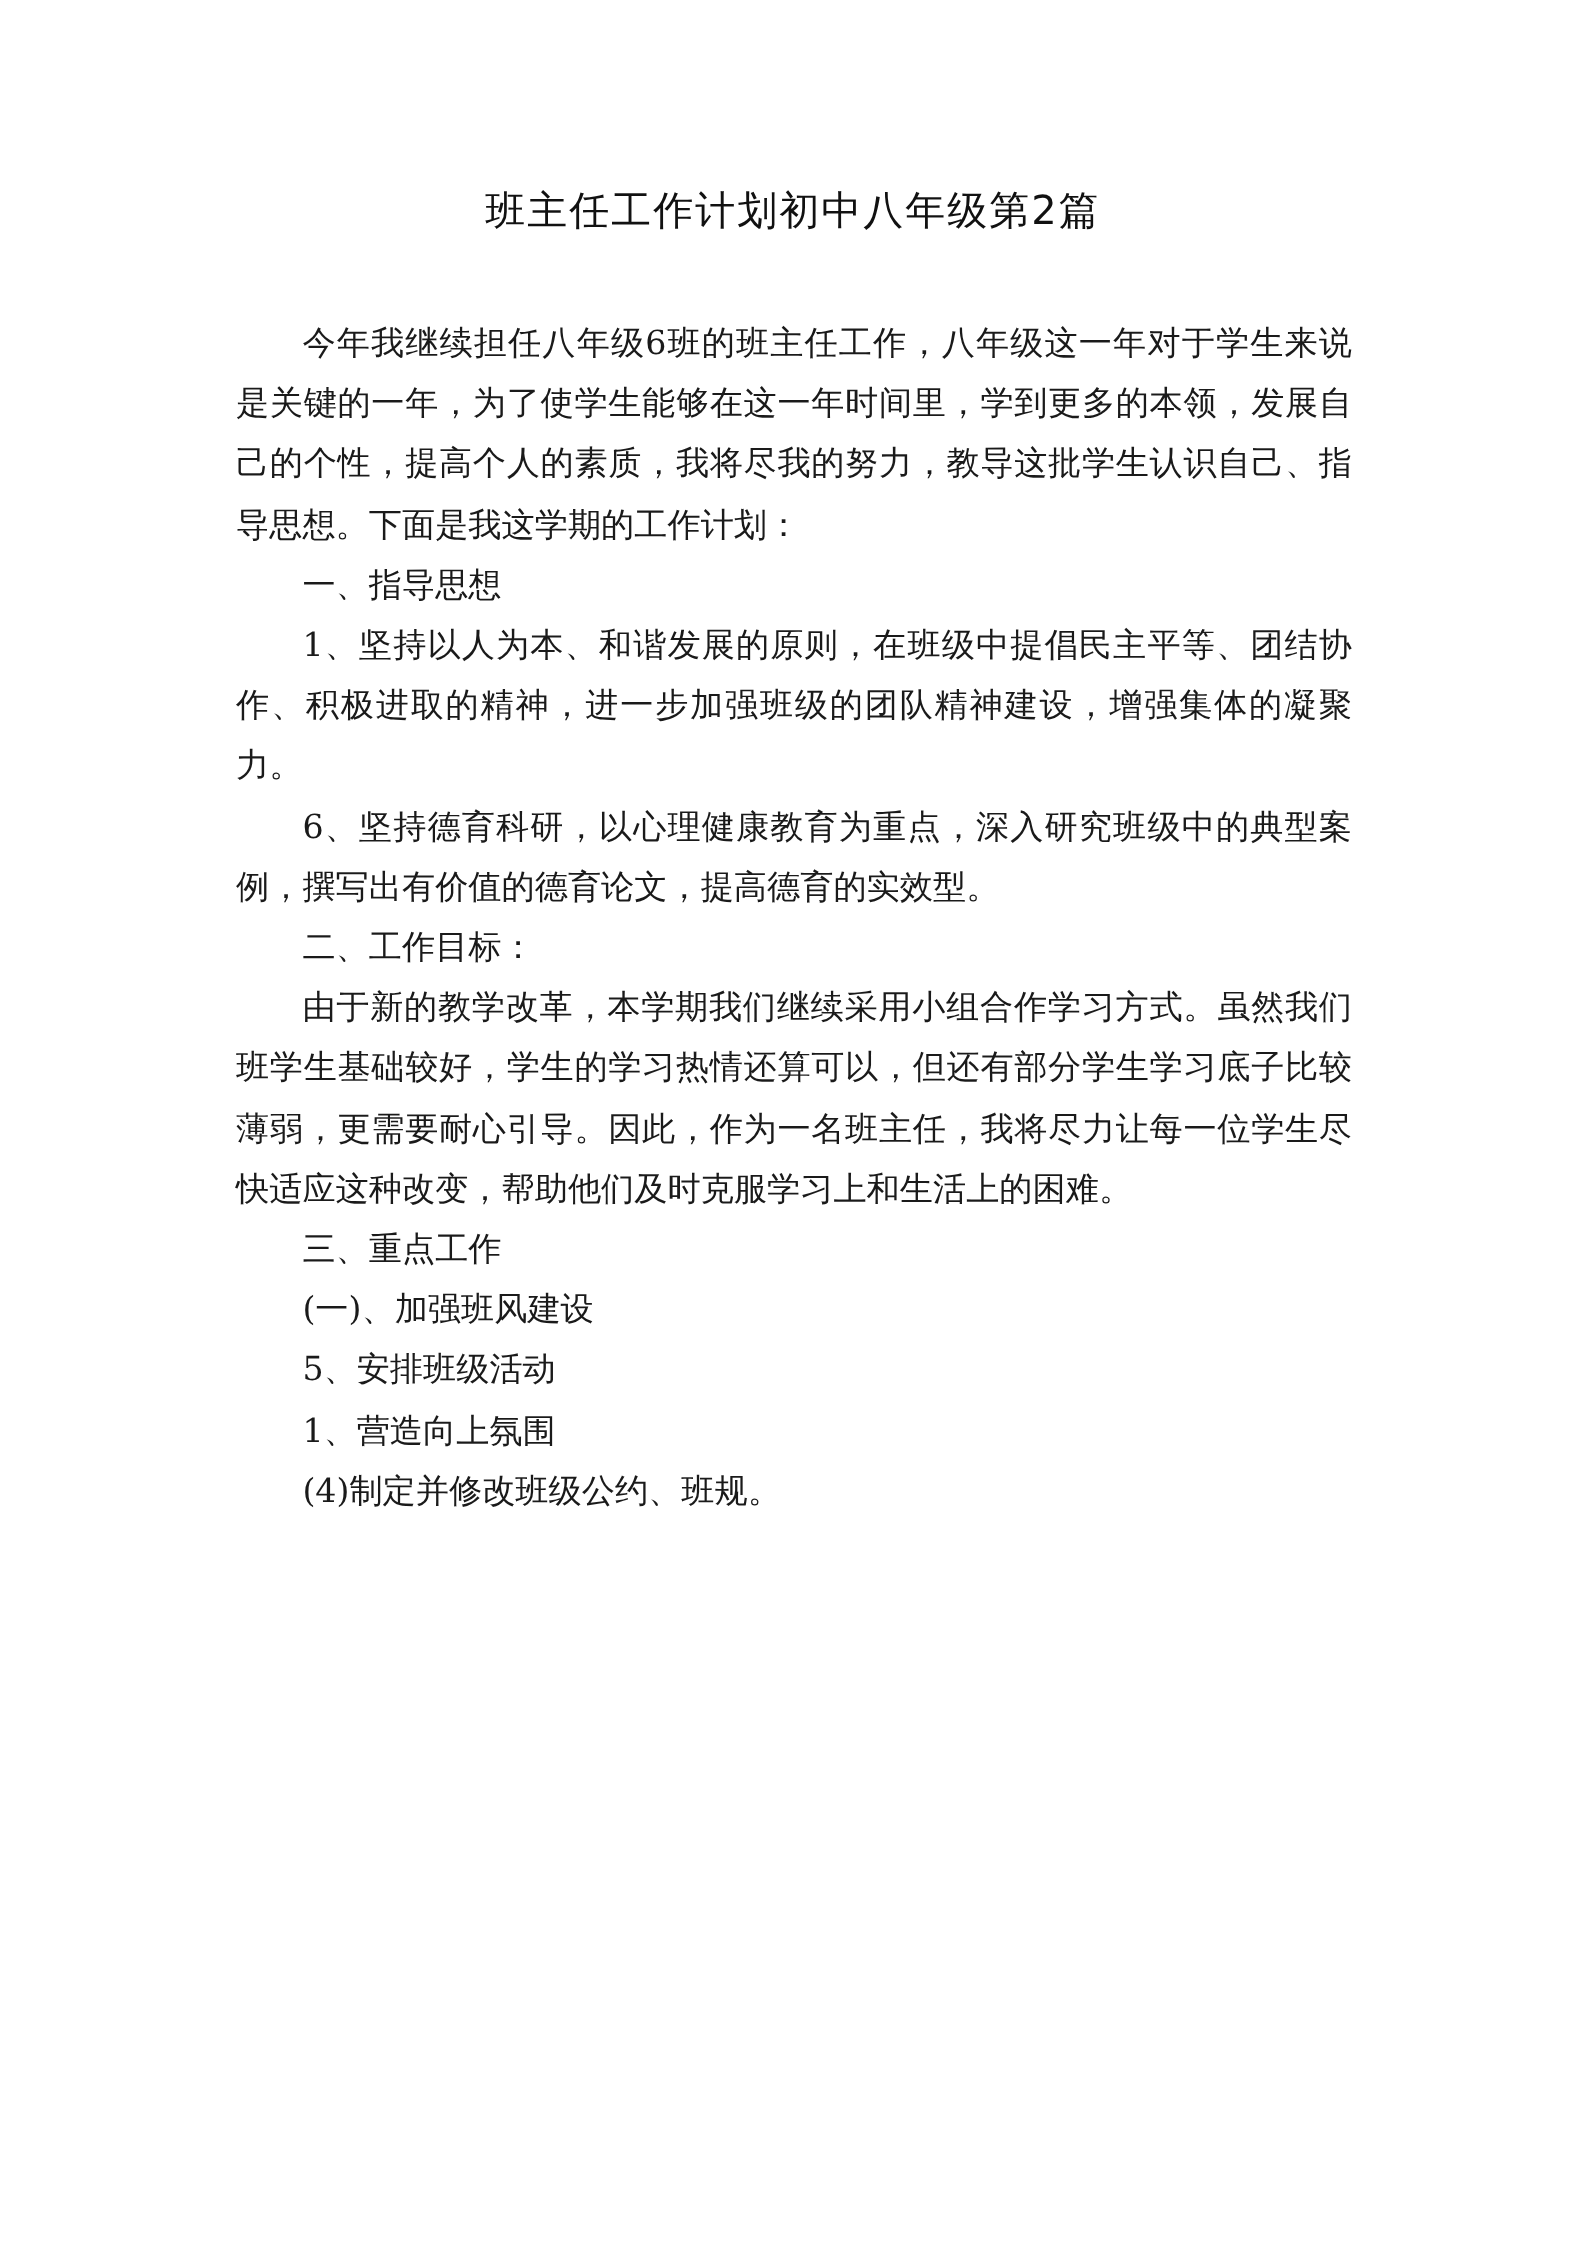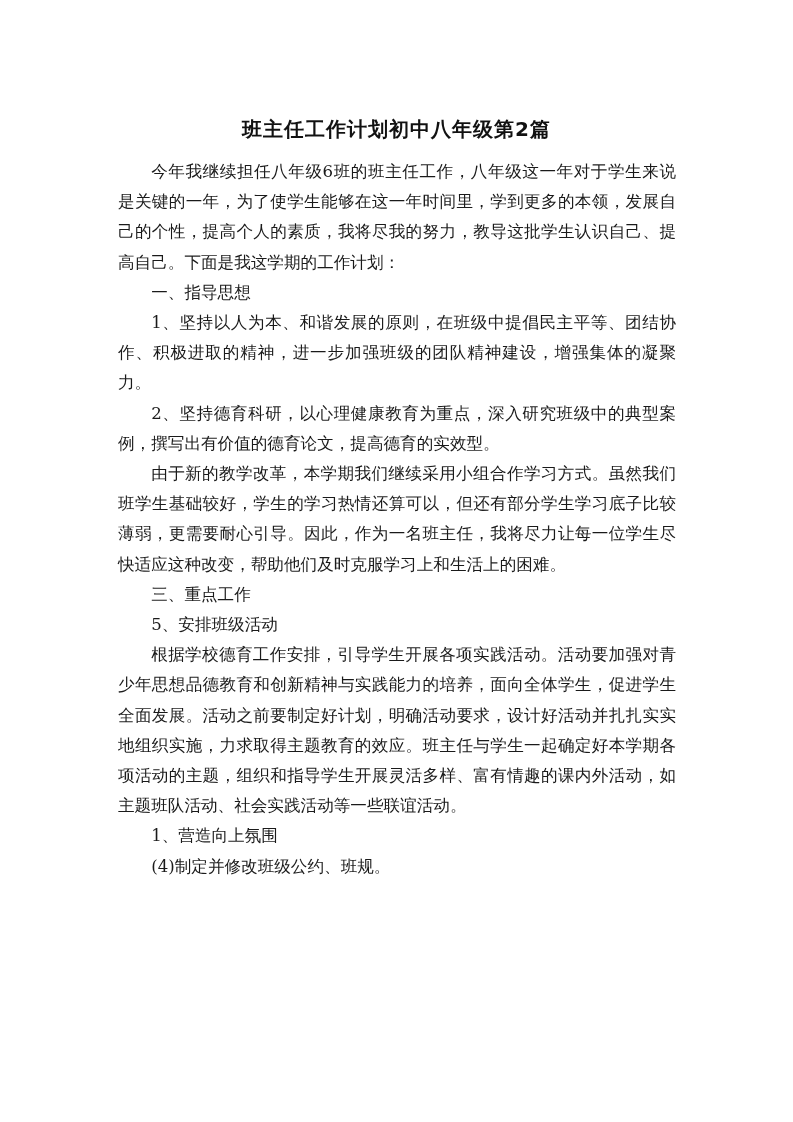--- a/index.html
+++ b/index.html
@@ -1,34 +1,35 @@
 <!DOCTYPE html>
 <html><head>
 <meta charset="utf-8">
 <style>
   html, body { margin:0; padding:0; background:#ffffff; }
   body { width:793px; height:1122px; position:relative; overflow:hidden;
          font-family:"DejaVu Serif","Liberation Serif",serif; color:#1a1a1a; }
-  .title { position:absolute; left:0; top:116px; width:793px; text-align:center;
+  .title { position:absolute; left:0; top:92px; width:793px; text-align:center;
            font-family:"DejaVu Sans","Liberation Sans",sans-serif; font-size:20px;
-           letter-spacing:1px; color:#111;font-weight:bold; }
+           letter-spacing:1px; color:#111; }
   .body { position:absolute; top:157px; left:118px; width:558px; font-size:16.6px;
           line-height:30.2px; text-align:justify; }
   .body p { margin:0; }
   .body p.indent { text-indent:2em; }
 </style>
 </head>
 <body>
 
 <div class="title">班主任工作计划初中八年级第2篇</div>
 
 <div class="body">
-  <p class="indent">今年我继续担任八年级6班的班主任工作，八年级这一年对于学生来说是关键的一年，为了使学生能够在这一年时间里，学到更多的本领，发展自己的个性，提高个人的素质，我将尽我的努力，教导这批学生认识自己、提高自己。下面是我这学期的工作计划：</p>
+  <p class="indent">今年我继续担任八年级6班的班主任工作，八年级这一年对于学生来说是关键的一年，为了使学生能够在这一年时间里，学到更多的本领，发展自己的个性，提高个人的素质，我将尽我的努力，教导这批学生认识自己、指导思想。下面是我这学期的工作计划：</p>
   <p class="indent">一、指导思想</p>
   <p class="indent">1、坚持以人为本、和谐发展的原则，在班级中提倡民主平等、团结协作、积极进取的精神，进一步加强班级的团队精神建设，增强集体的凝聚力。</p>
-  <p class="indent">2、坚持德育科研，以心理健康教育为重点，深入研究班级中的典型案例，撰写出有价值的德育论文，提高德育的实效型。</p>
+  <p class="indent">6、坚持德育科研，以心理健康教育为重点，深入研究班级中的典型案例，撰写出有价值的德育论文，提高德育的实效型。</p>
+  <p class="indent">二、工作目标：</p>
   <p class="indent">由于新的教学改革，本学期我们继续采用小组合作学习方式。虽然我们班学生基础较好，学生的学习热情还算可以，但还有部分学生学习底子比较薄弱，更需要耐心引导。因此，作为一名班主任，我将尽力让每一位学生尽快适应这种改变，帮助他们及时克服学习上和生活上的困难。</p>
   <p class="indent">三、重点工作</p>
+  <p class="indent">(一)、加强班风建设</p>
   <p class="indent">5、安排班级活动</p>
-  <p class="indent">根据学校德育工作安排，引导学生开展各项实践活动。活动要加强对青少年思想品德教育和创新精神与实践能力的培养，面向全体学生，促进学生全面发展。活动之前要制定好计划，明确活动要求，设计好活动并扎扎实实地组织实施，力求取得主题教育的效应。班主任与学生一起确定好本学期各项活动的主题，组织和指导学生开展灵活多样、富有情趣的课内外活动，如主题班队活动、社会实践活动等一些联谊活动。</p>
   <p class="indent">1、营造向上氛围</p>
   <p class="indent">(4)制定并修改班级公约、班规。</p>
 </div>
 
 </body></html>

